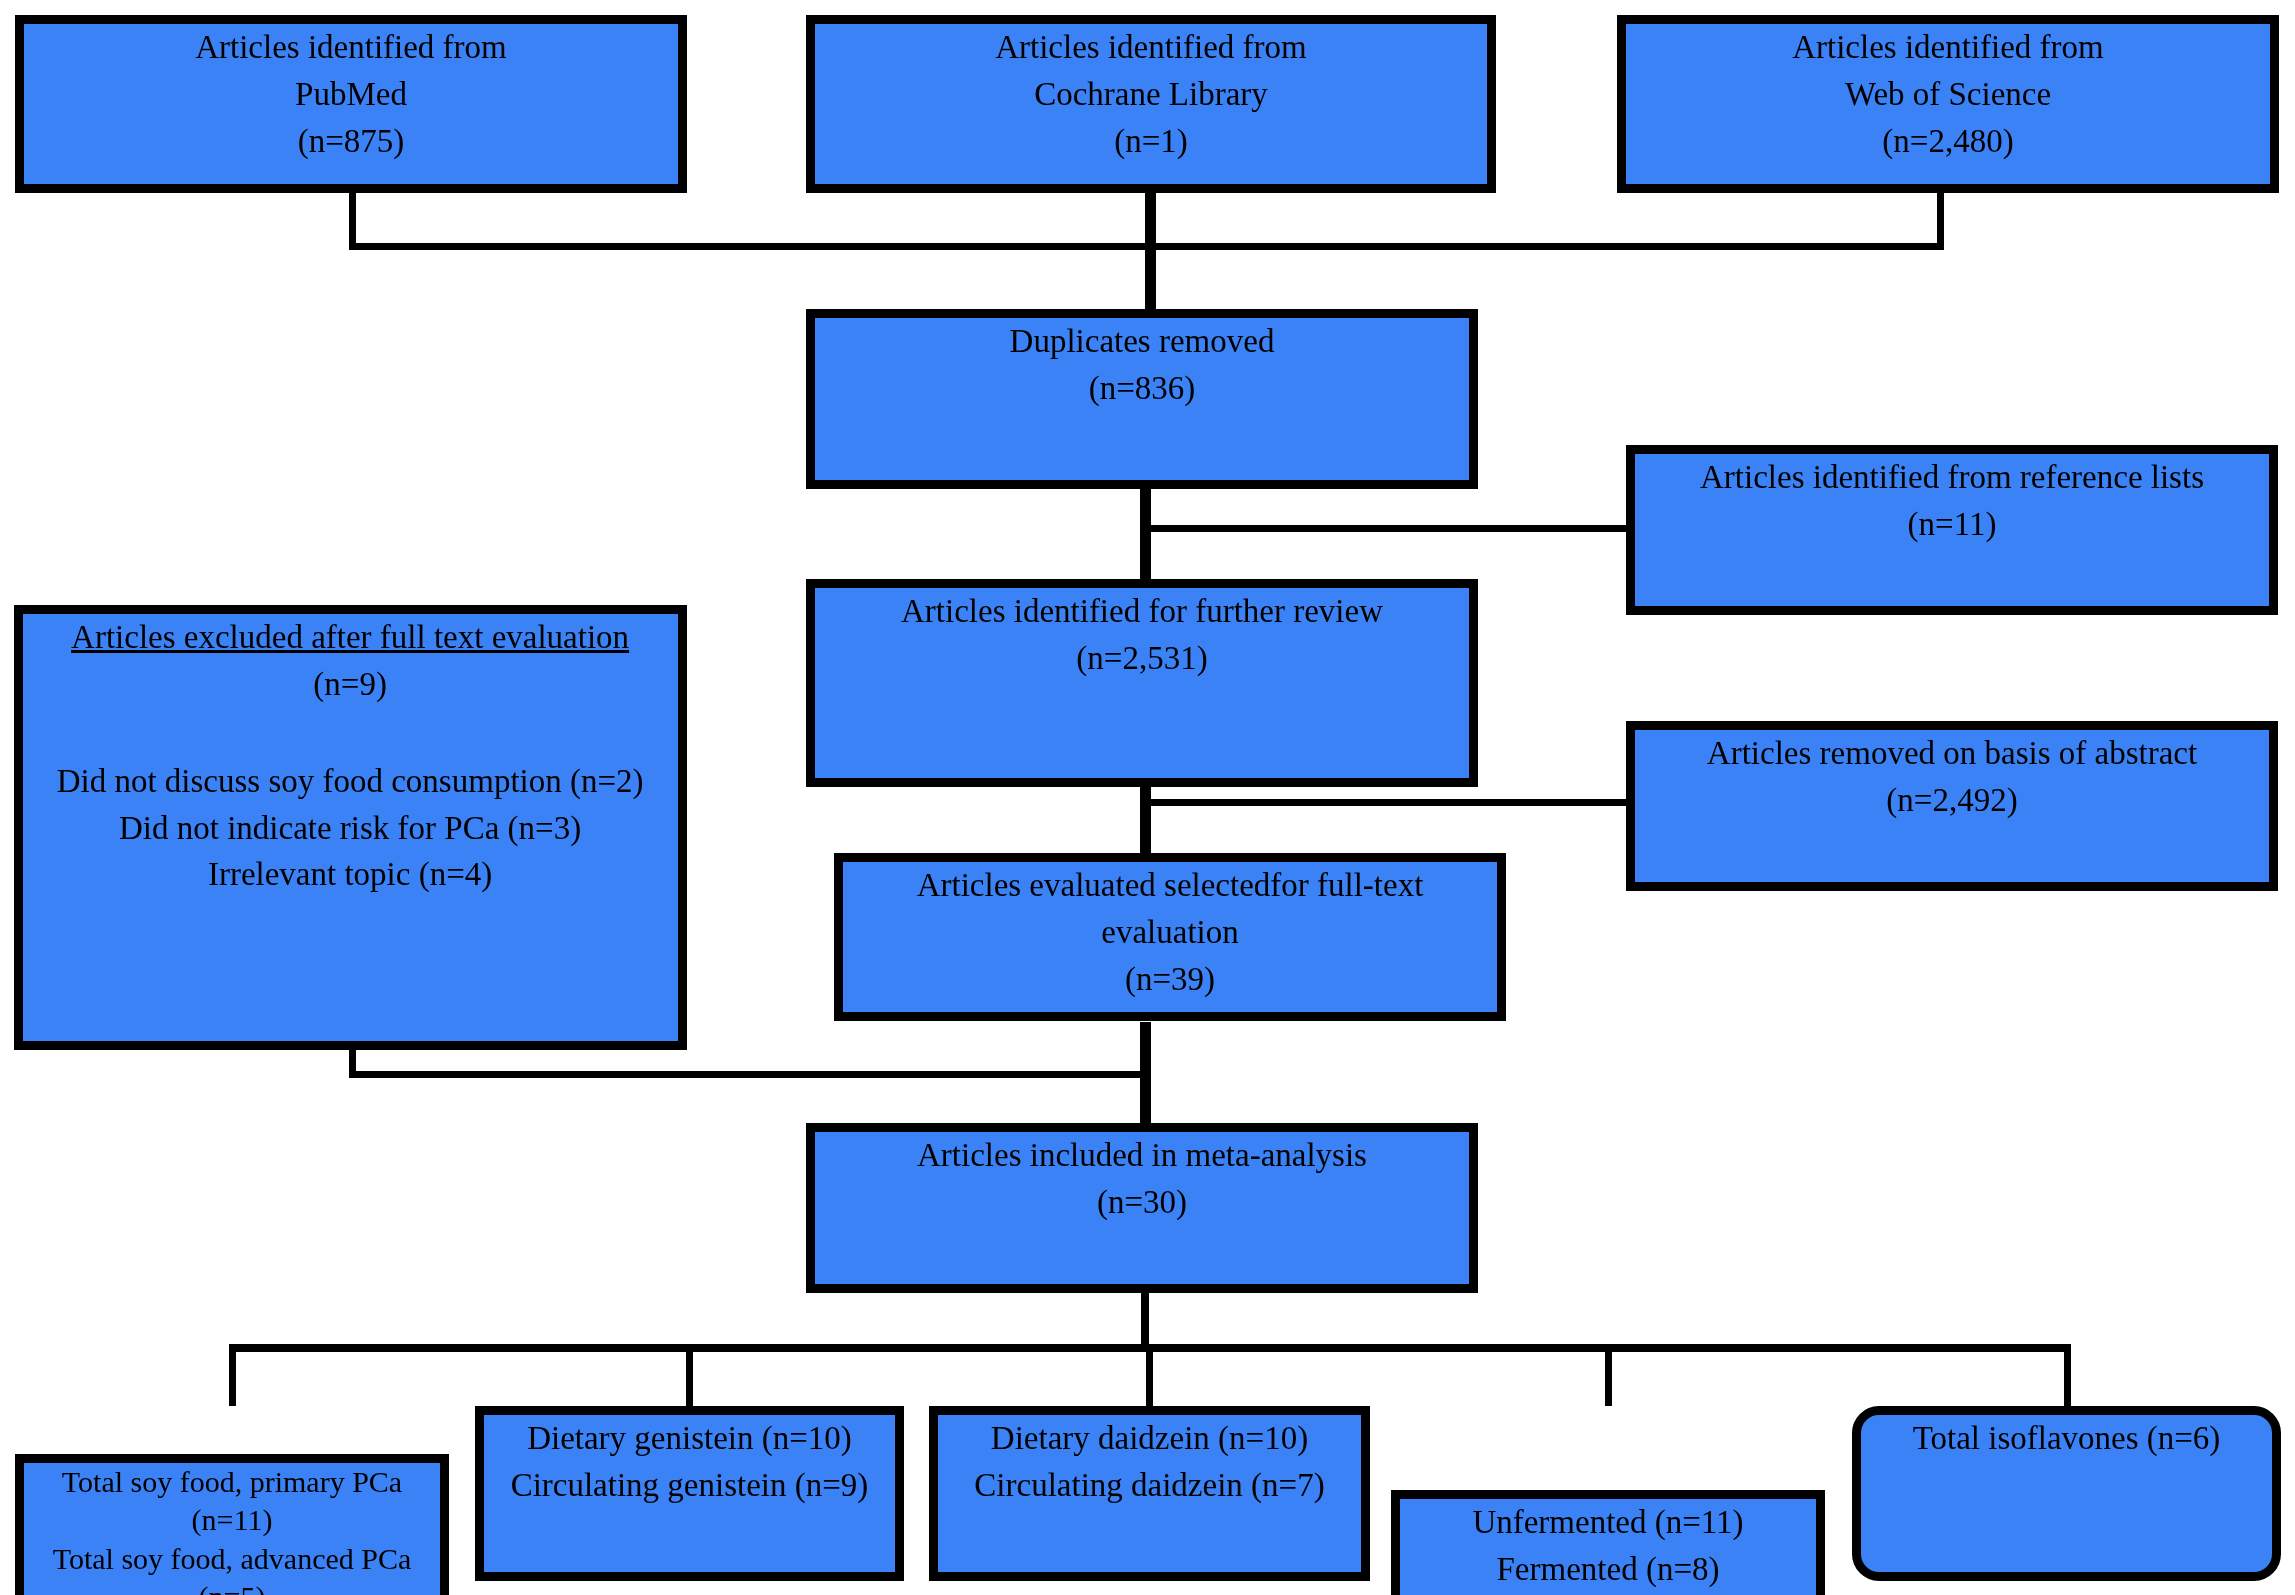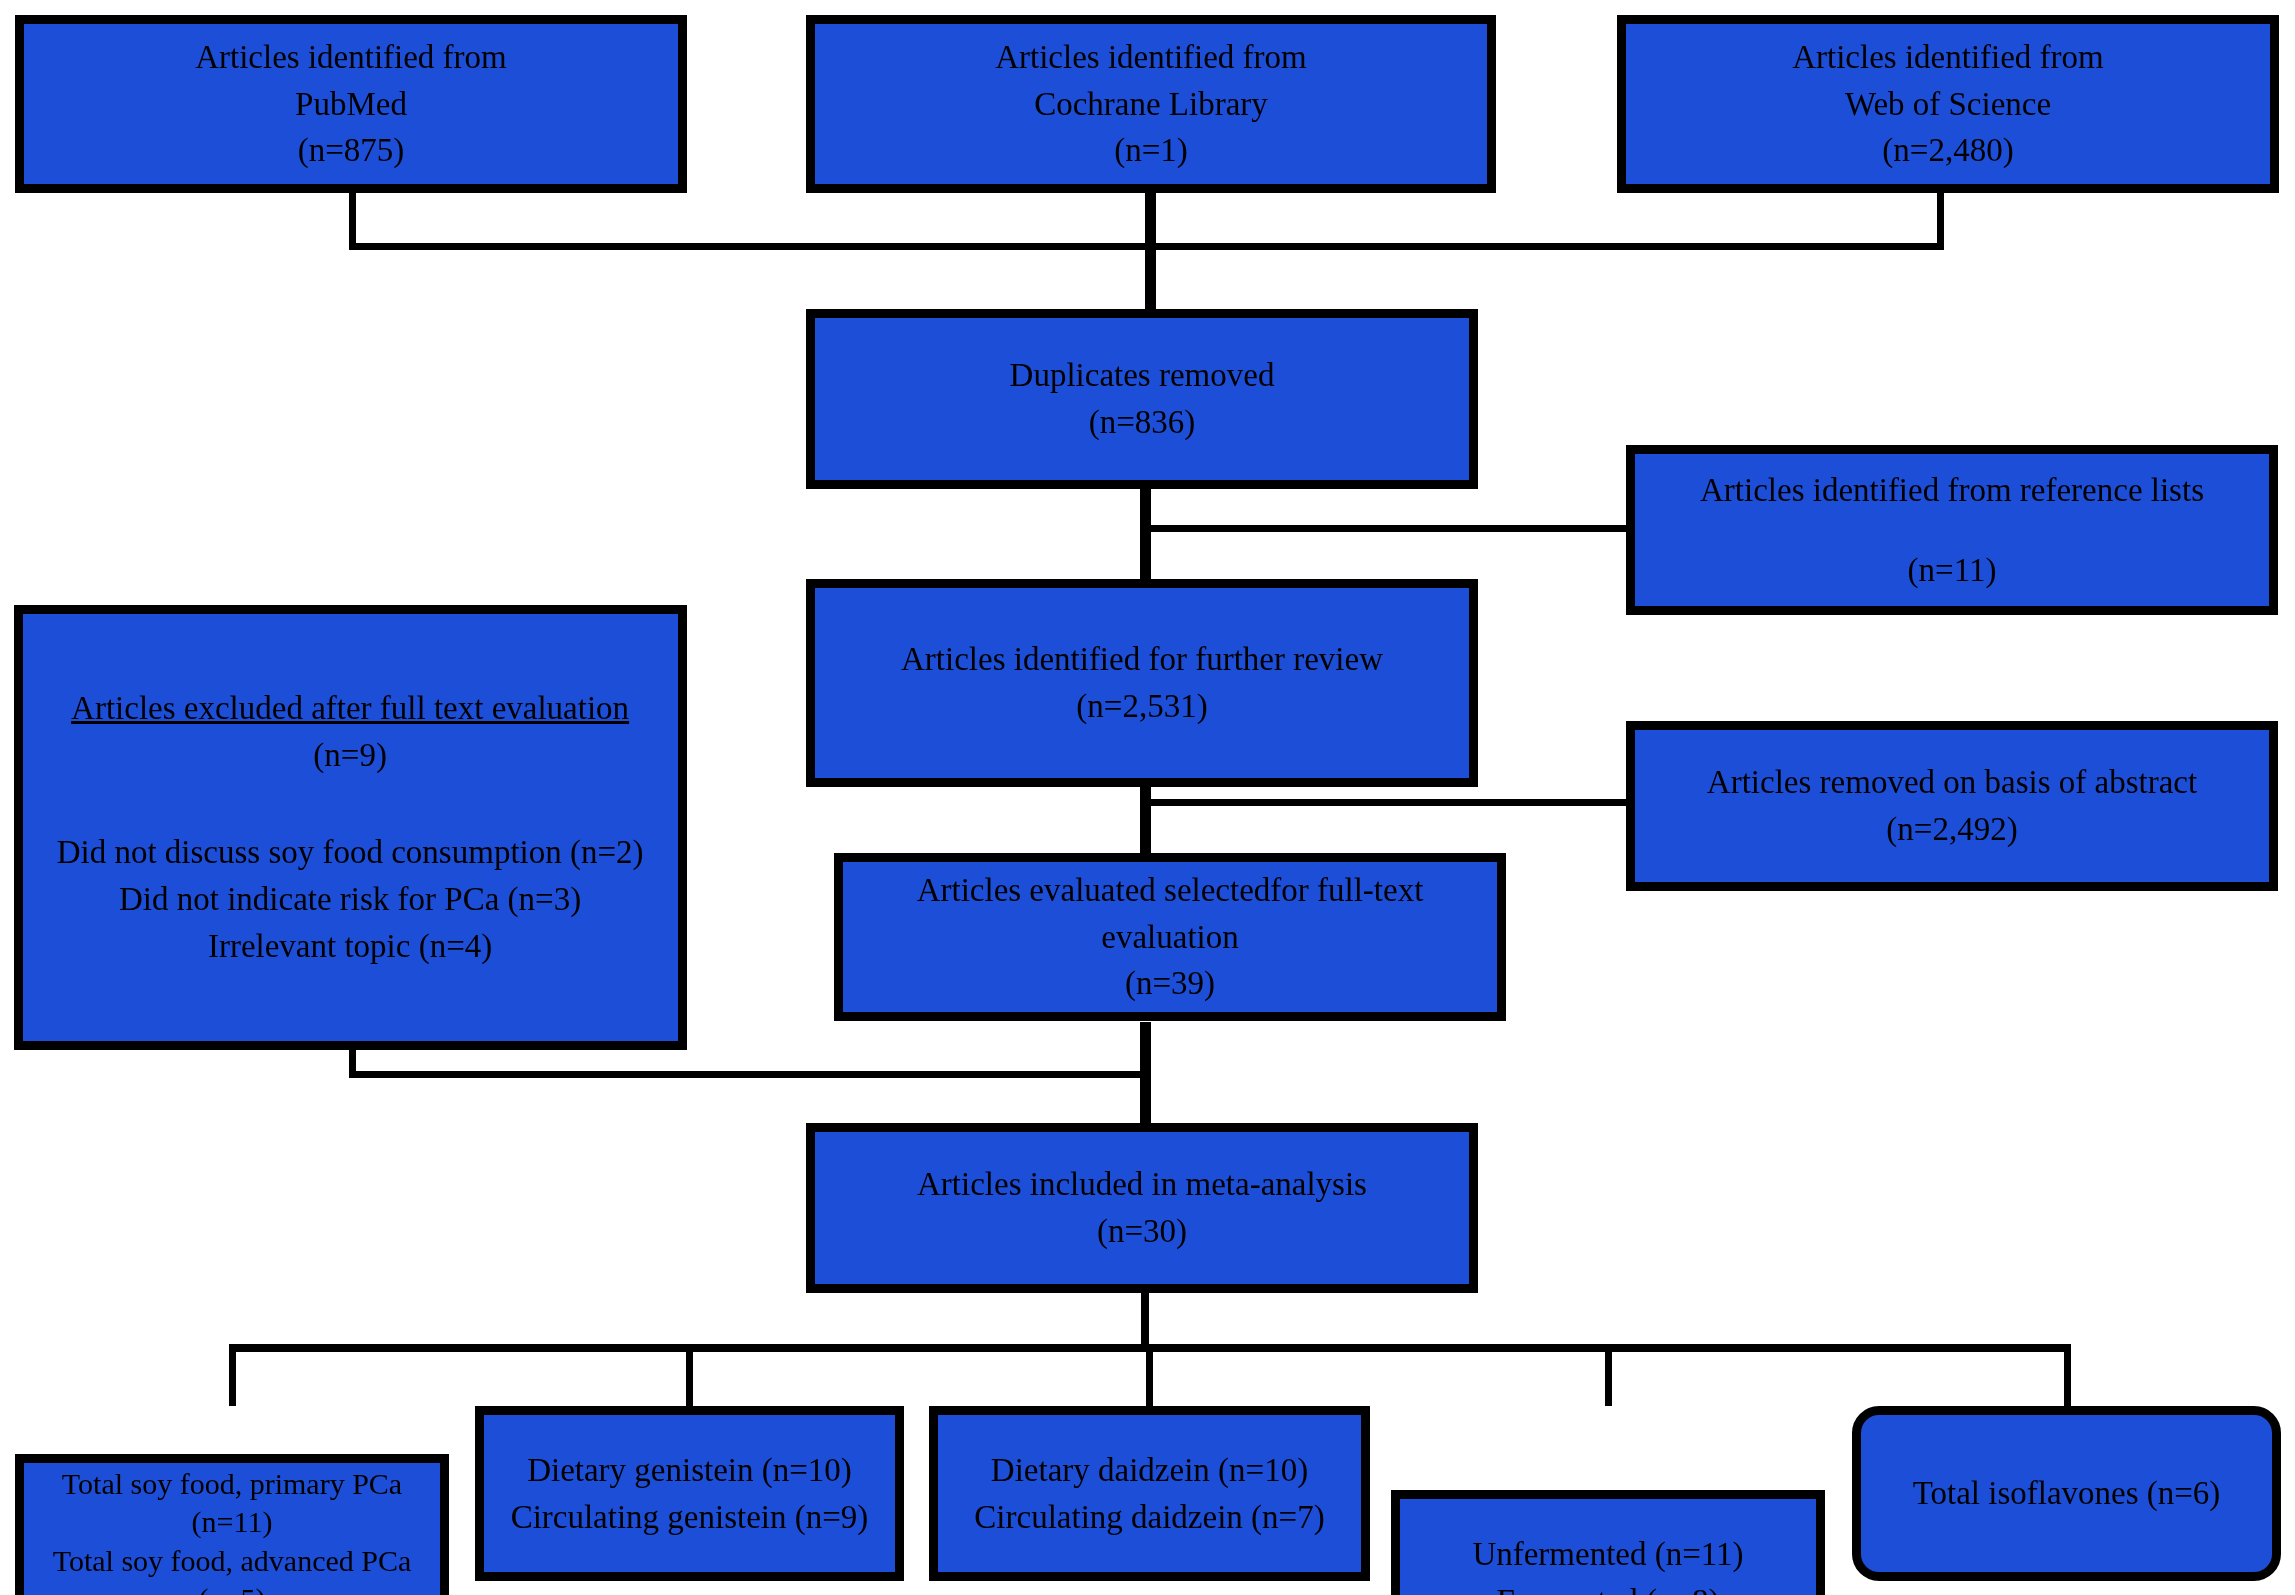--- a/index.html
+++ b/index.html
@@ -12,25 +12,25 @@
     width: 2295px;
     height: 1595px;
     background: #ffffff;
     font-family: "Liberation Serif", serif;
     color: #000000;
   }
   .box {
     position: absolute;
     box-sizing: border-box;
     border: 9.5px solid #000000;
-    background: #1d4ed8;
+    background: #3b82f6;
     display: flex;
     flex-direction: column;
     align-items: center;
-    justify-content: center;
+    justify-content: flex-start;
     text-align: center;
     font-size: 33px;
     line-height: 1.42;
   }
   .box .ln {
     white-space: nowrap;
   }
   .box .ln.underline {
     text-decoration: underline;
   }
@@ -44,21 +44,21 @@
   .conn {
     position: absolute;
     background: #000000;
   }
 
   
   #box-pubmed      { left: 15px;   top: 15px;   width: 672px;  height: 178px; }
   #box-cochrane    { left: 806px; top: 15px;   width: 690px; height: 178px; }
   #box-web         { left: 1617px; top: 15px;   width: 662px;  height: 178px; }
   #box-duplicates  { left: 806px; top: 309px;  width: 672px;  height: 180px; }
-  #box-reference   { left: 1626px; top: 445px;  width: 652px;  height: 170px; gap: 33px; }
+  #box-reference   { left: 1626px; top: 445px;  width: 652px;  height: 170px; }
   #box-further     { left: 806px; top: 579px;  width: 672px;  height: 208px; }
   #box-abstract    { left: 1626px; top: 721px; width: 652px;  height: 170px; }
   #box-excluded    { left: 13.6px;   top: 605px;  width: 673px;  height: 445px; }
   #box-evaluated   { left: 806px; top: 853px; width: 672px;  height: 168px; margin-left: 28px; }
   #box-included    { left: 806px; top: 1123px; width: 672px;  height: 170px; }
   #box-totalsoy    { left: 15px;   top: 1406px; width: 434px;  height: 175px; margin-top: 48px; }
   #box-genistein   { left: 475px;  top: 1406px; width: 429px;  height: 175px; font-family: Liberation Serif, serif; }
   #box-daidzein    { left: 929px; top: 1406px; width: 441px;  height: 175px; }
   #box-fermented   { left: 1391px; top: 1490px; width: 434px;  height: 175px; }
   #box-isoflavones { left: 1852px; top: 1406px; width: 429px;  height: 175px; border-radius: 27px; }

